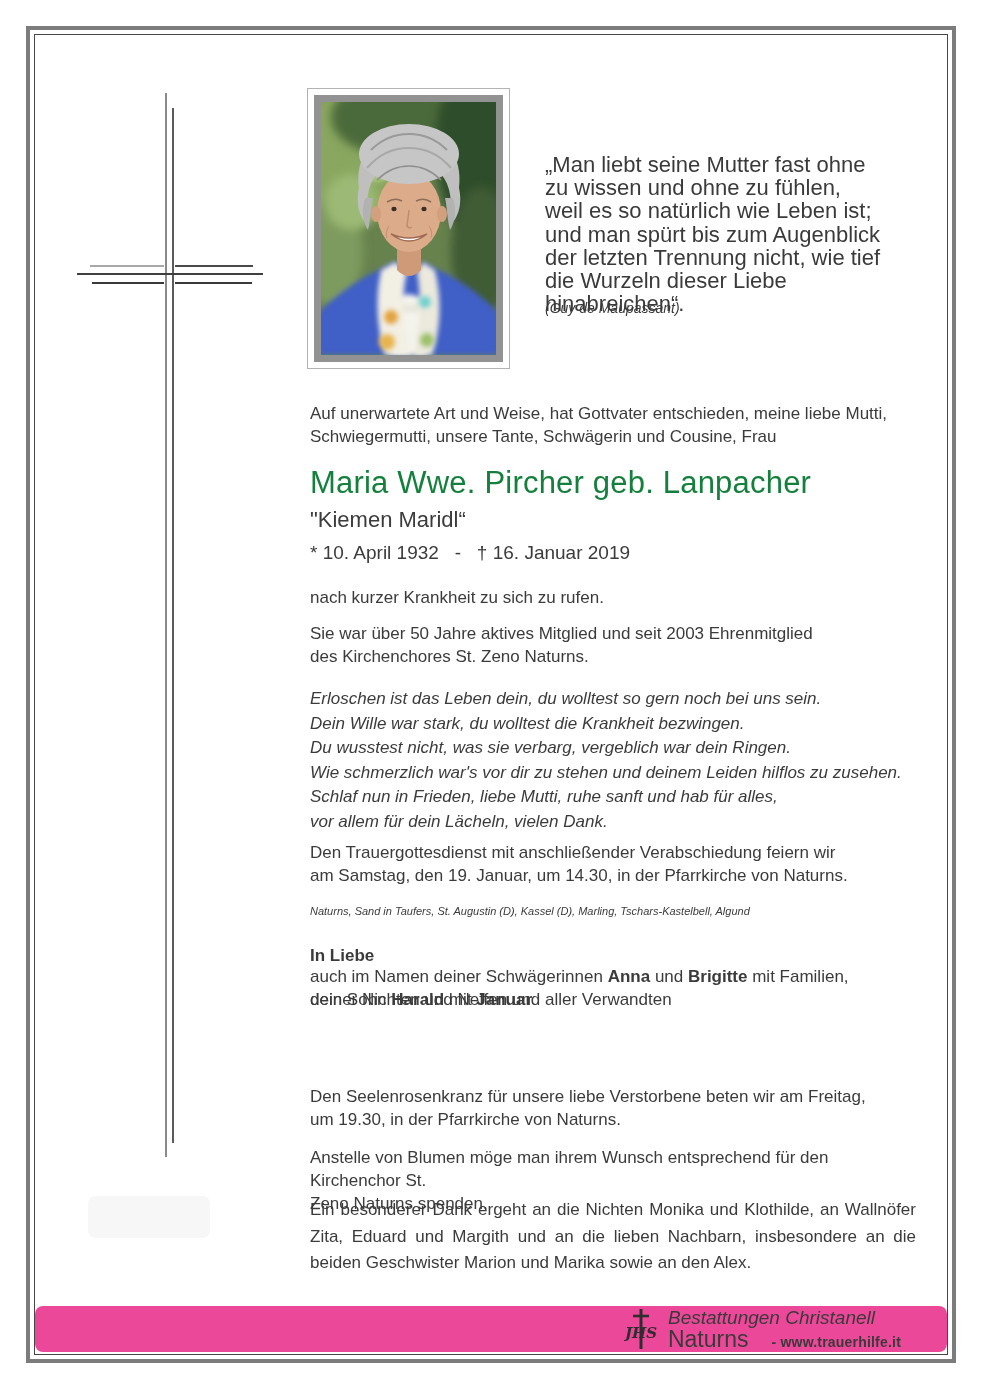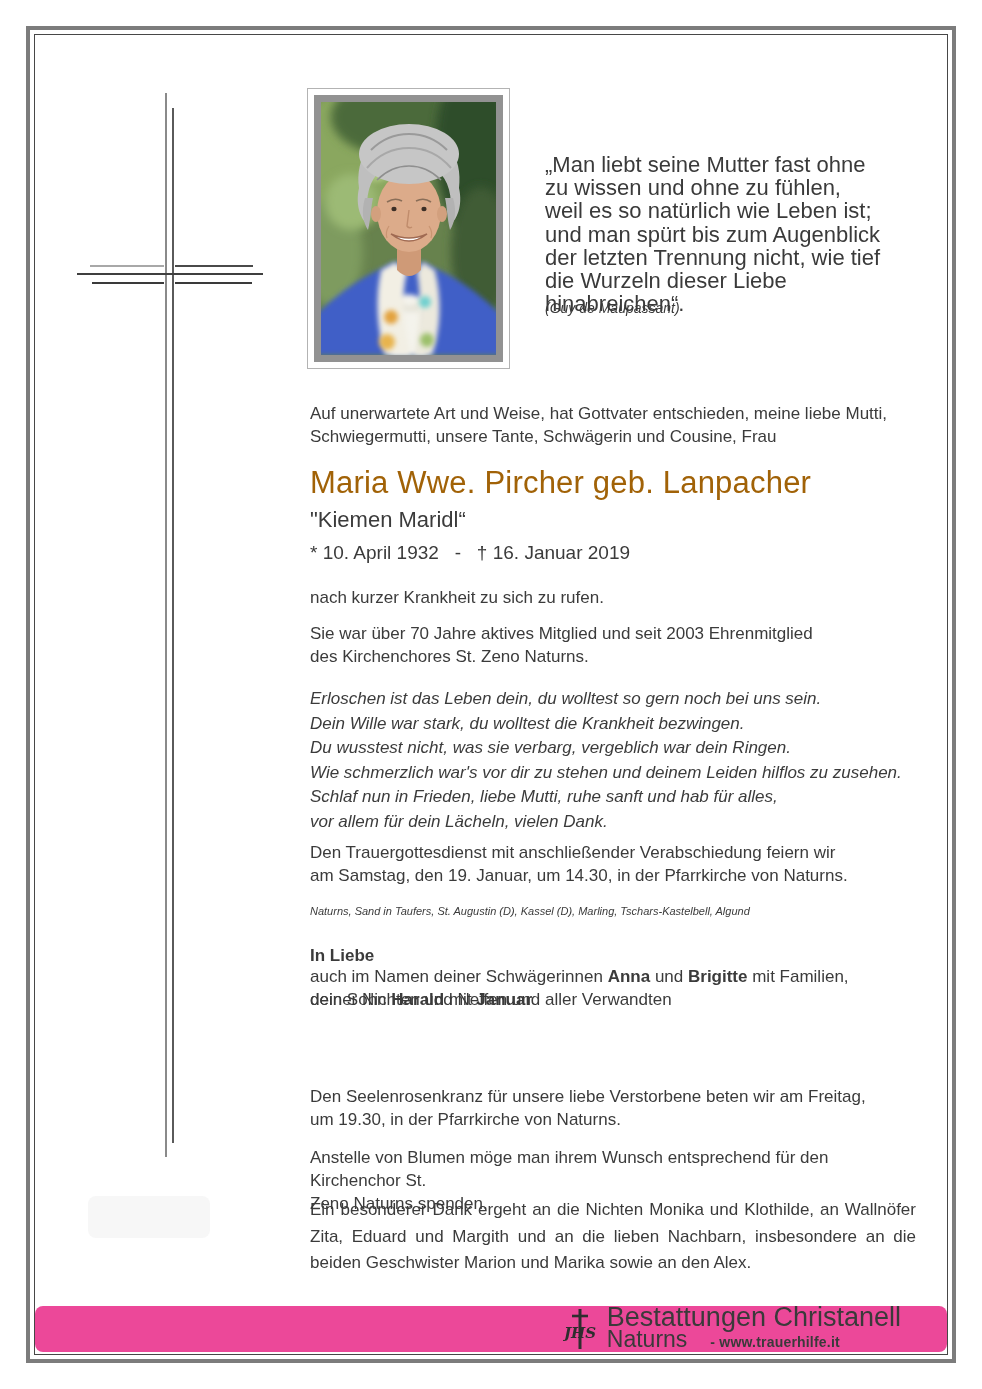--- a/index.html
+++ b/index.html
@@ -17,21 +17,21 @@
                background:#ffffff;padding:6px;}
   .photo-frame{border:7px solid #929292;width:175px;height:253px;line-height:0;}
   .photo-frame svg{width:175px;height:253px;}
   
   .blk{position:absolute;left:310px;width:606px;font-size:17px;line-height:23px;
        white-space:pre-line;}
   .quote{position:absolute;left:545px;top:153px;width:360px;font-size:22px;
          line-height:23.2px;white-space:pre-line;color:#3a3a3a;}
   .quote-attr{position:absolute;left:545px;top:300px;font-size:14px;font-style:italic;}
   .intro{top:402px;}
-  .name{top:465px;font-size:31px;line-height:36px;color:#a16207;letter-spacing:.2px;}
+  .name{top:465px;font-size:31px;line-height:36px;color:#15803d;letter-spacing:.2px;}
   .nickname{top:507px;font-size:22px;line-height:26px;}
   .dates{top:541px;font-size:19px;line-height:24px;}
   .p1{top:586px;}
   .p2{top:622px;}
   .poem{top:687px;font-style:italic;line-height:24.6px;}
   .funeral{top:841px;}
   .places{top:900px;font-style:italic;font-size:11px;}
   .inliebe{top:944px;font-weight:bold;}
   .son{top:988px;}
   .relatives{top:965px;}
@@ -39,21 +39,21 @@
   .flowers{top:1146px;}
   .thanks{top:1197px;text-align:justify;line-height:26.5px;white-space:normal;}
   .blk b{font-weight:bold;}
   
   .footer-band{position:absolute;left:35px;top:1306px;width:912px;height:46px;
                background:#ec4899;display:flex;align-items:flex-start;justify-content:flex-end;
                padding-right:46px;box-sizing:border-box;border-radius:8px;}
   .footer-inner{display:flex;align-items:center;}
   .footer-logo{margin-right:10px;line-height:0;}
   .footer-text{color:#3a3a3a;}
-  .footer-line1{font-size:27px;line-height:23px;}
+  .footer-line1{font-size:19px;line-height:23px;font-style:italic;}
   .footer-line2{font-size:23px;line-height:20px;display:flex;align-items:baseline;}
   .footer-site{font-size:14px;font-weight:bold;margin-left:23px;letter-spacing:.2px;}
 </style>
 </head>
 <body>
 
 <div class="sheet">
 
   <div class="border-outer"></div>
   <div class="border-inner"></div>
@@ -137,21 +137,21 @@
 die Wurzeln dieser Liebe hinabreichen“.</div>
   <div class="quote-attr">(Guy de Maupassant)</div>
 
   <div class="blk intro">Auf unerwartete Art und Weise, hat Gottvater entschieden, meine liebe Mutti,
 Schwiegermutti, unsere Tante, Schwägerin und Cousine, Frau</div>
   <div class="blk name">Maria Wwe. Pircher geb. Lanpacher</div>
   <div class="blk nickname">"Kiemen Maridl“</div>
   <div class="blk dates">* 10. April 1932&nbsp;&nbsp;&nbsp;-&nbsp;&nbsp;&nbsp;† 16. Januar 2019</div>
 
   <div class="blk p1">nach kurzer Krankheit zu sich zu rufen.</div>
-  <div class="blk p2">Sie war über 70 Jahre aktives Mitglied und seit 2003 Ehrenmitglied
+  <div class="blk p2">Sie war über 50 Jahre aktives Mitglied und seit 2003 Ehrenmitglied
 des Kirchenchores St. Zeno Naturns.</div>
   <div class="blk poem">Erloschen ist das Leben dein, du wolltest so gern noch bei uns sein.
 Dein Wille war stark, du wolltest die Krankheit bezwingen.
 Du wusstest nicht, was sie verbarg, vergeblich war dein Ringen.
 Wie schmerzlich war's vor dir zu stehen und deinem Leiden hilflos zu zusehen.
 Schlaf nun in Frieden, liebe Mutti, ruhe sanft und hab für alles,
 vor allem für dein Lächeln, vielen Dank.</div>
   <div class="blk funeral">Den Trauergottesdienst mit anschließender Verabschiedung feiern wir
 am Samstag, den 19. Januar, um 14.30, in der Pfarrkirche von Naturns.</div>
   <div class="blk places">Naturns, Sand in Taufers, St. Augustin (D), Kassel (D), Marling, Tschars-Kastelbell, Algund</div>

